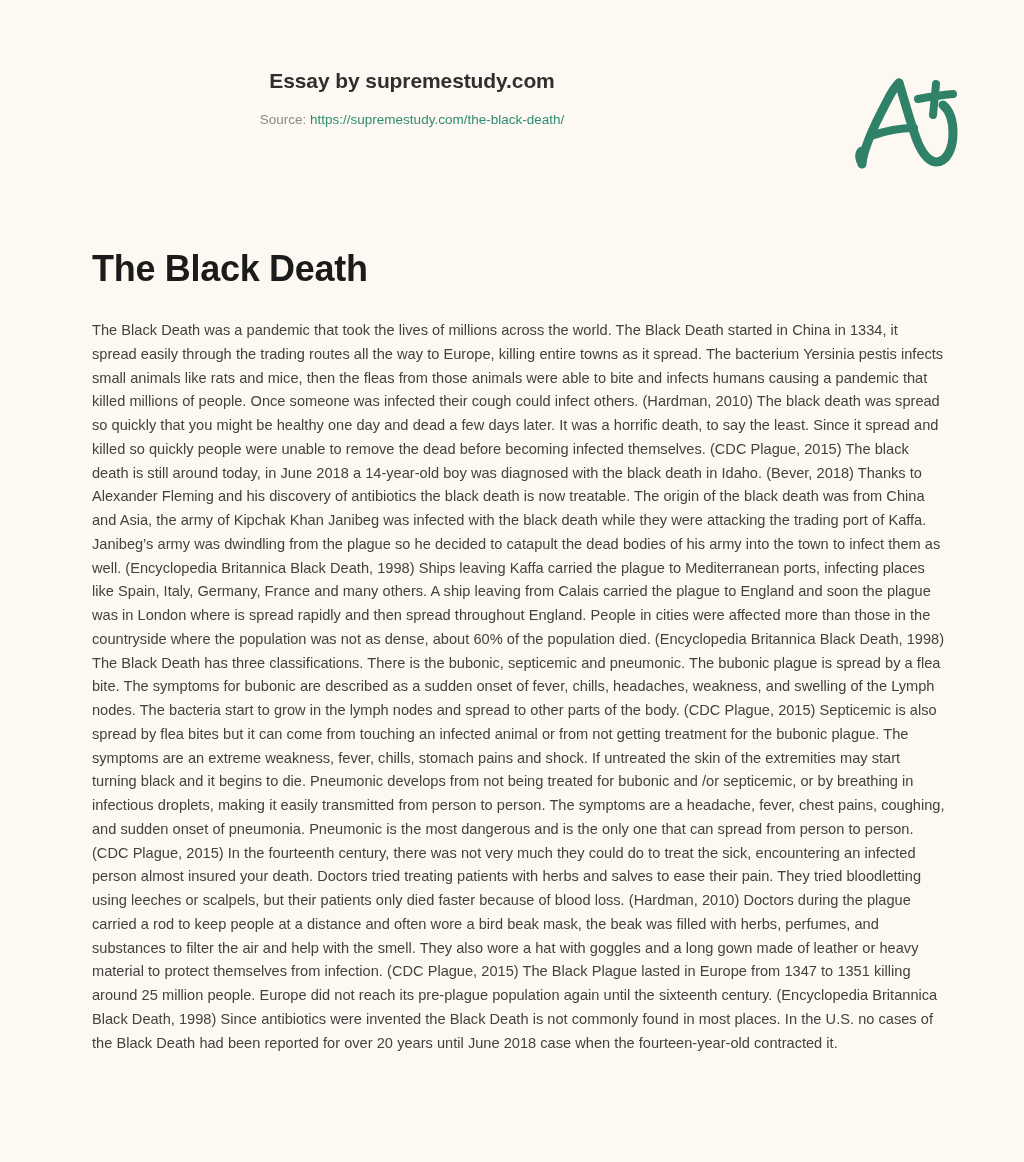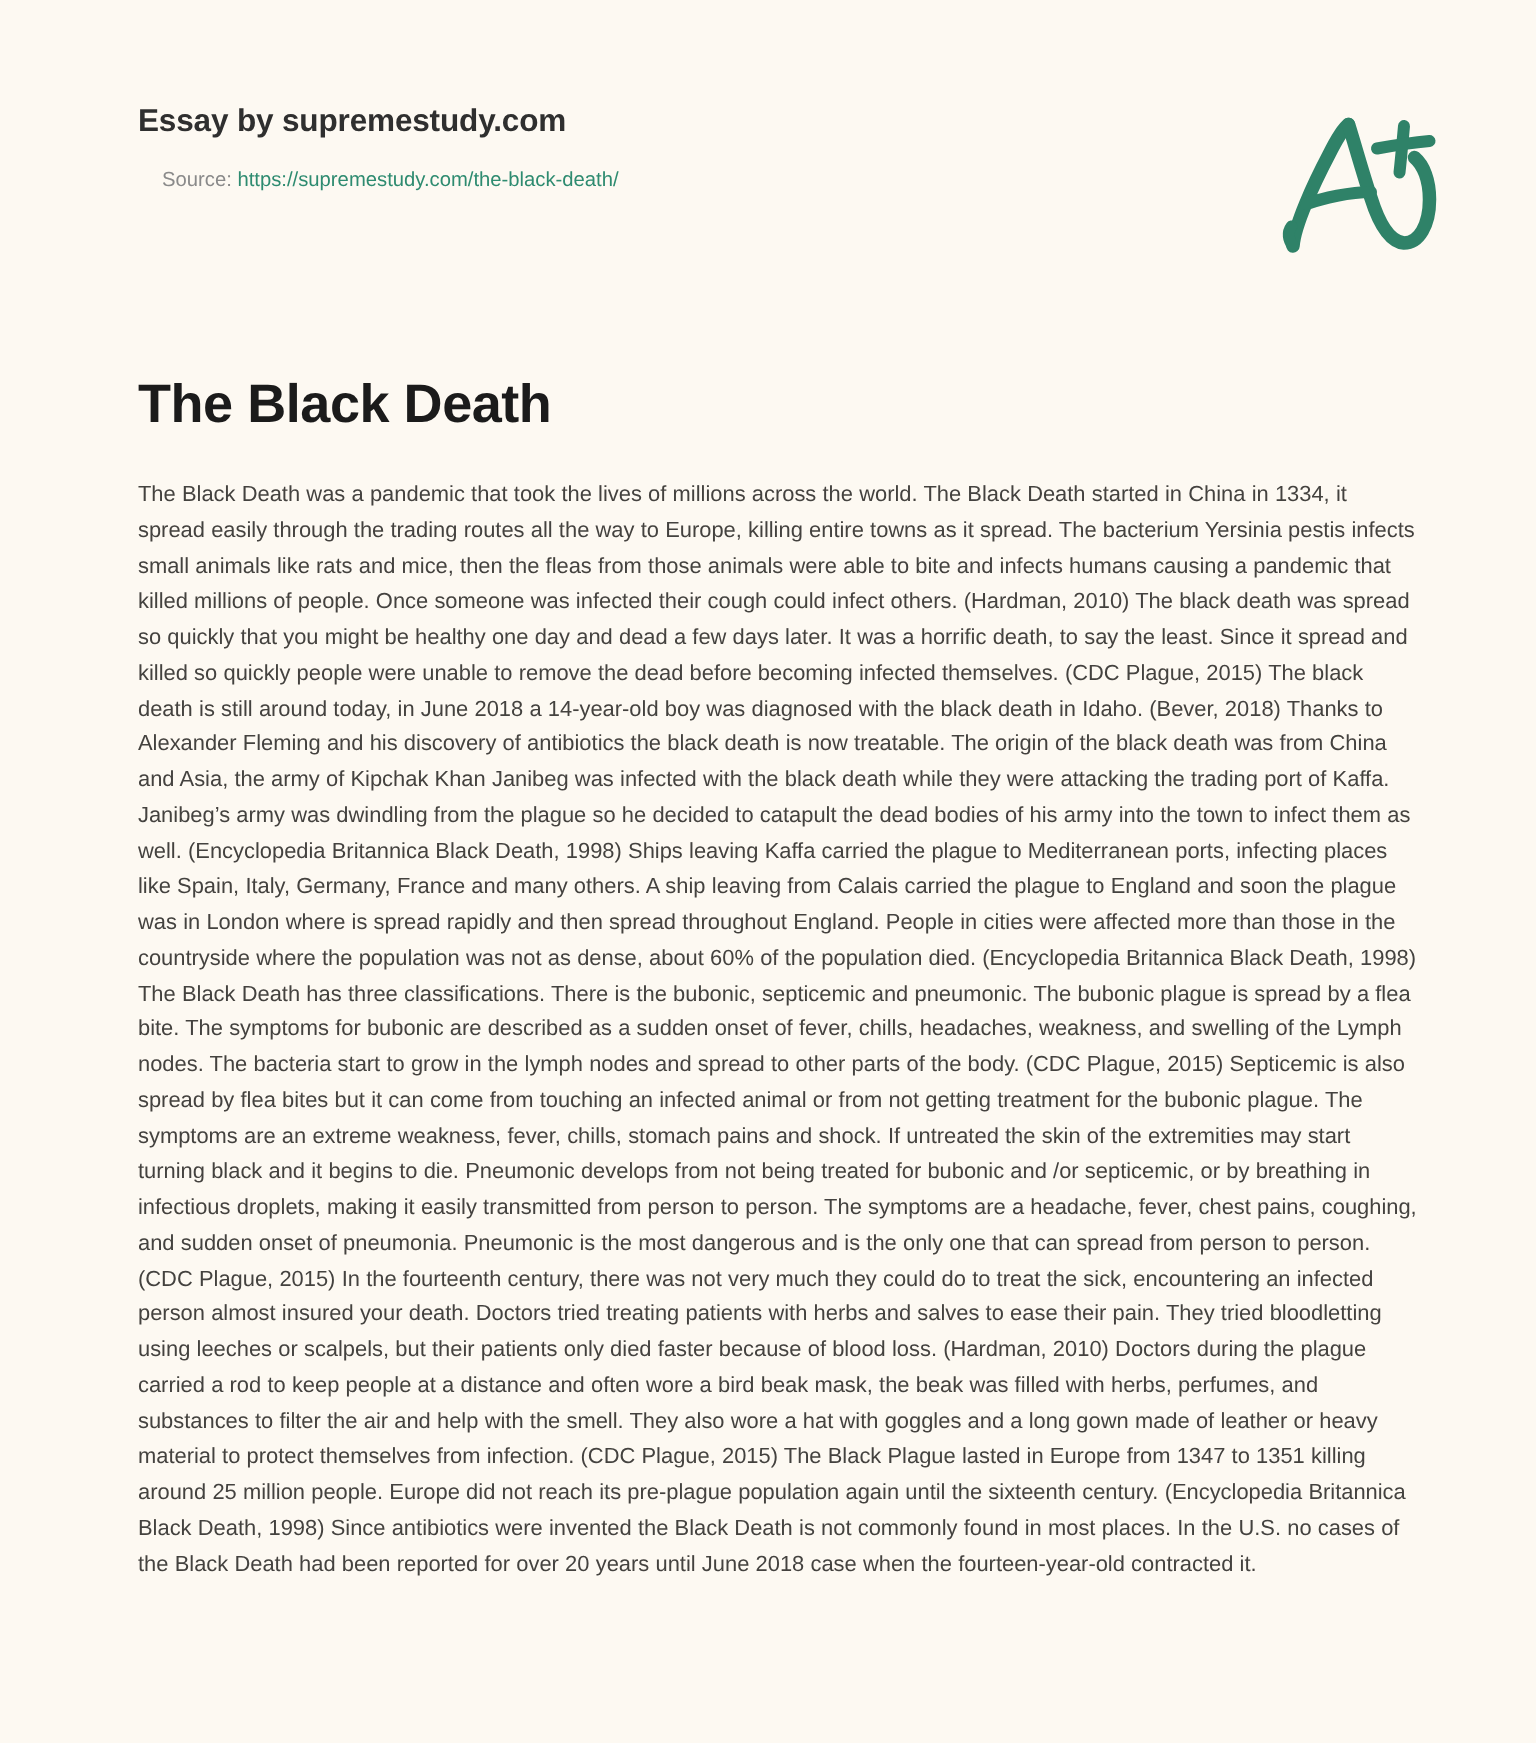--- a/index.html
+++ b/index.html
@@ -22,20 +22,21 @@
     box-sizing: border-box;
   }
 
   
   .header {
     position: absolute;
     top: 0;
     left: 0;
     width: 1024px;
     height: 200px;
+    text-align: center;
   }
   .header-text {
     position: absolute;
     left: 92px;
     top: 68px;
     width: 640px;
   }
   .site-byline {
     font-size: 21px;
     font-weight: bold;

